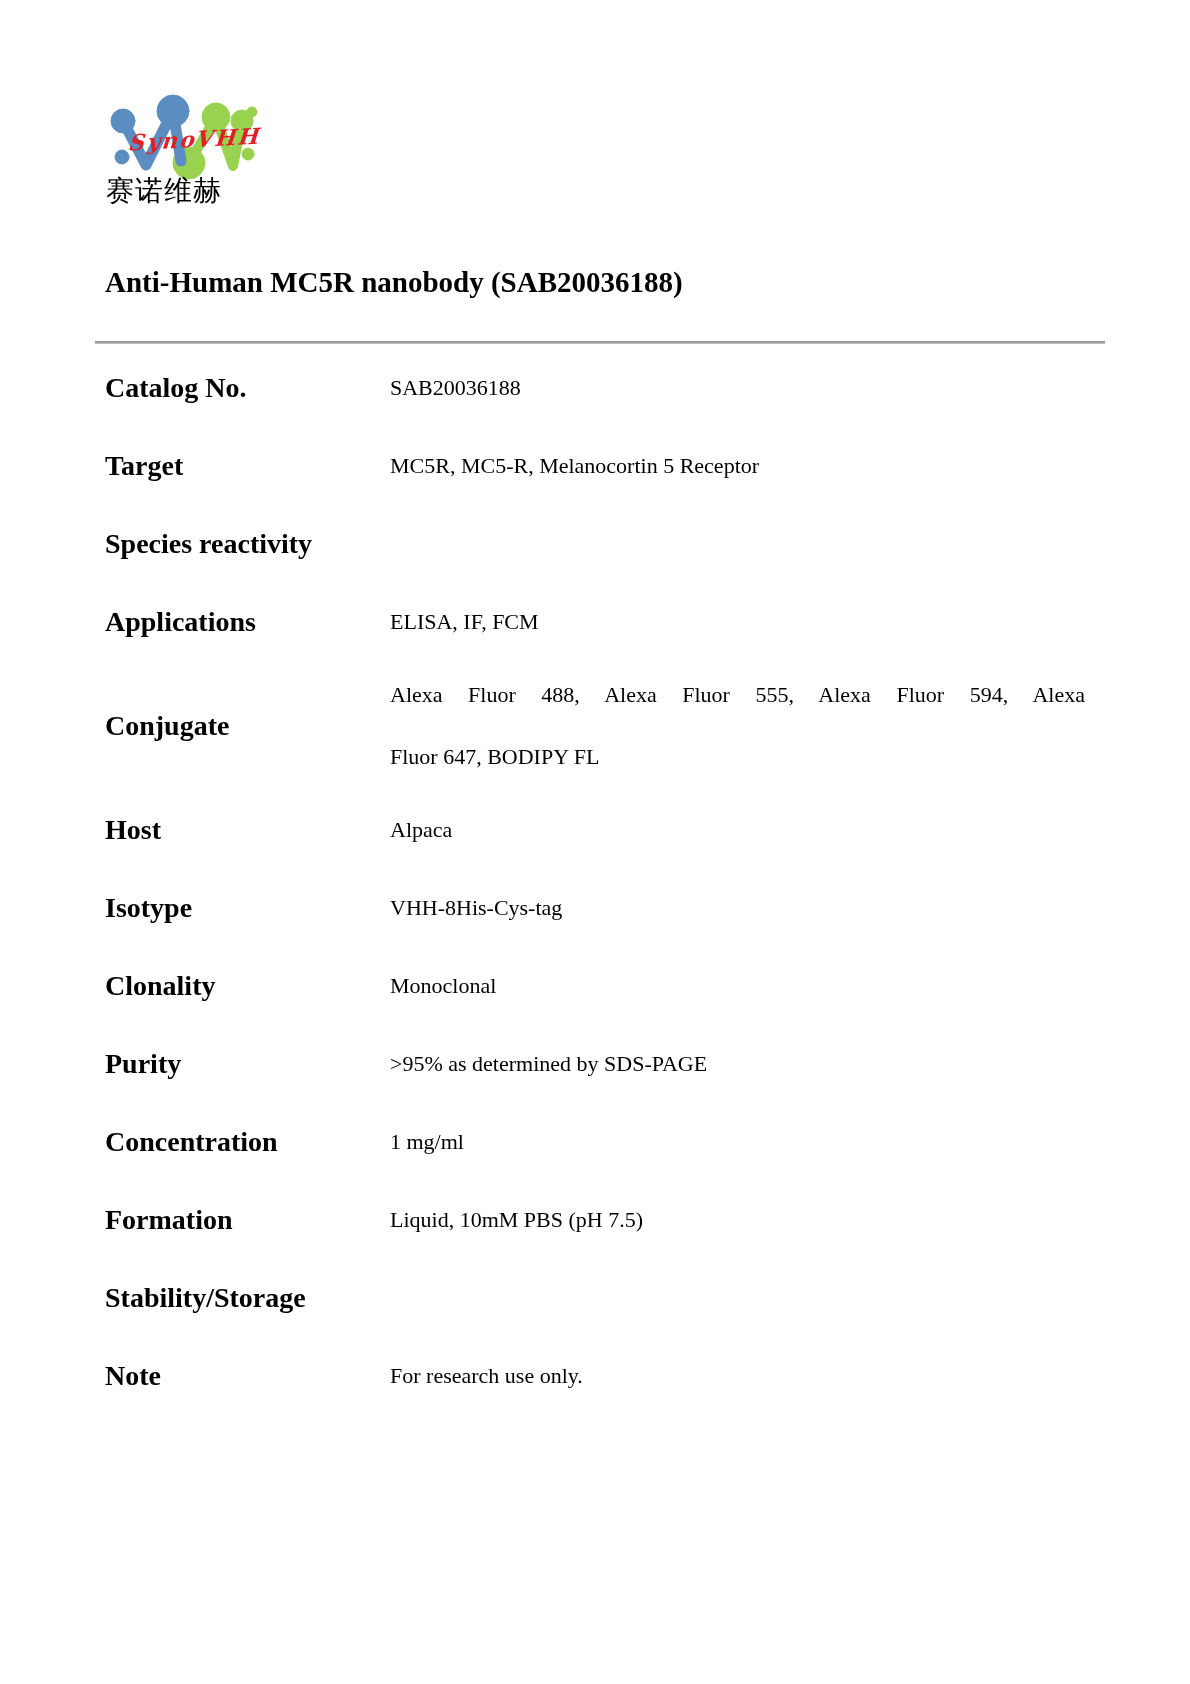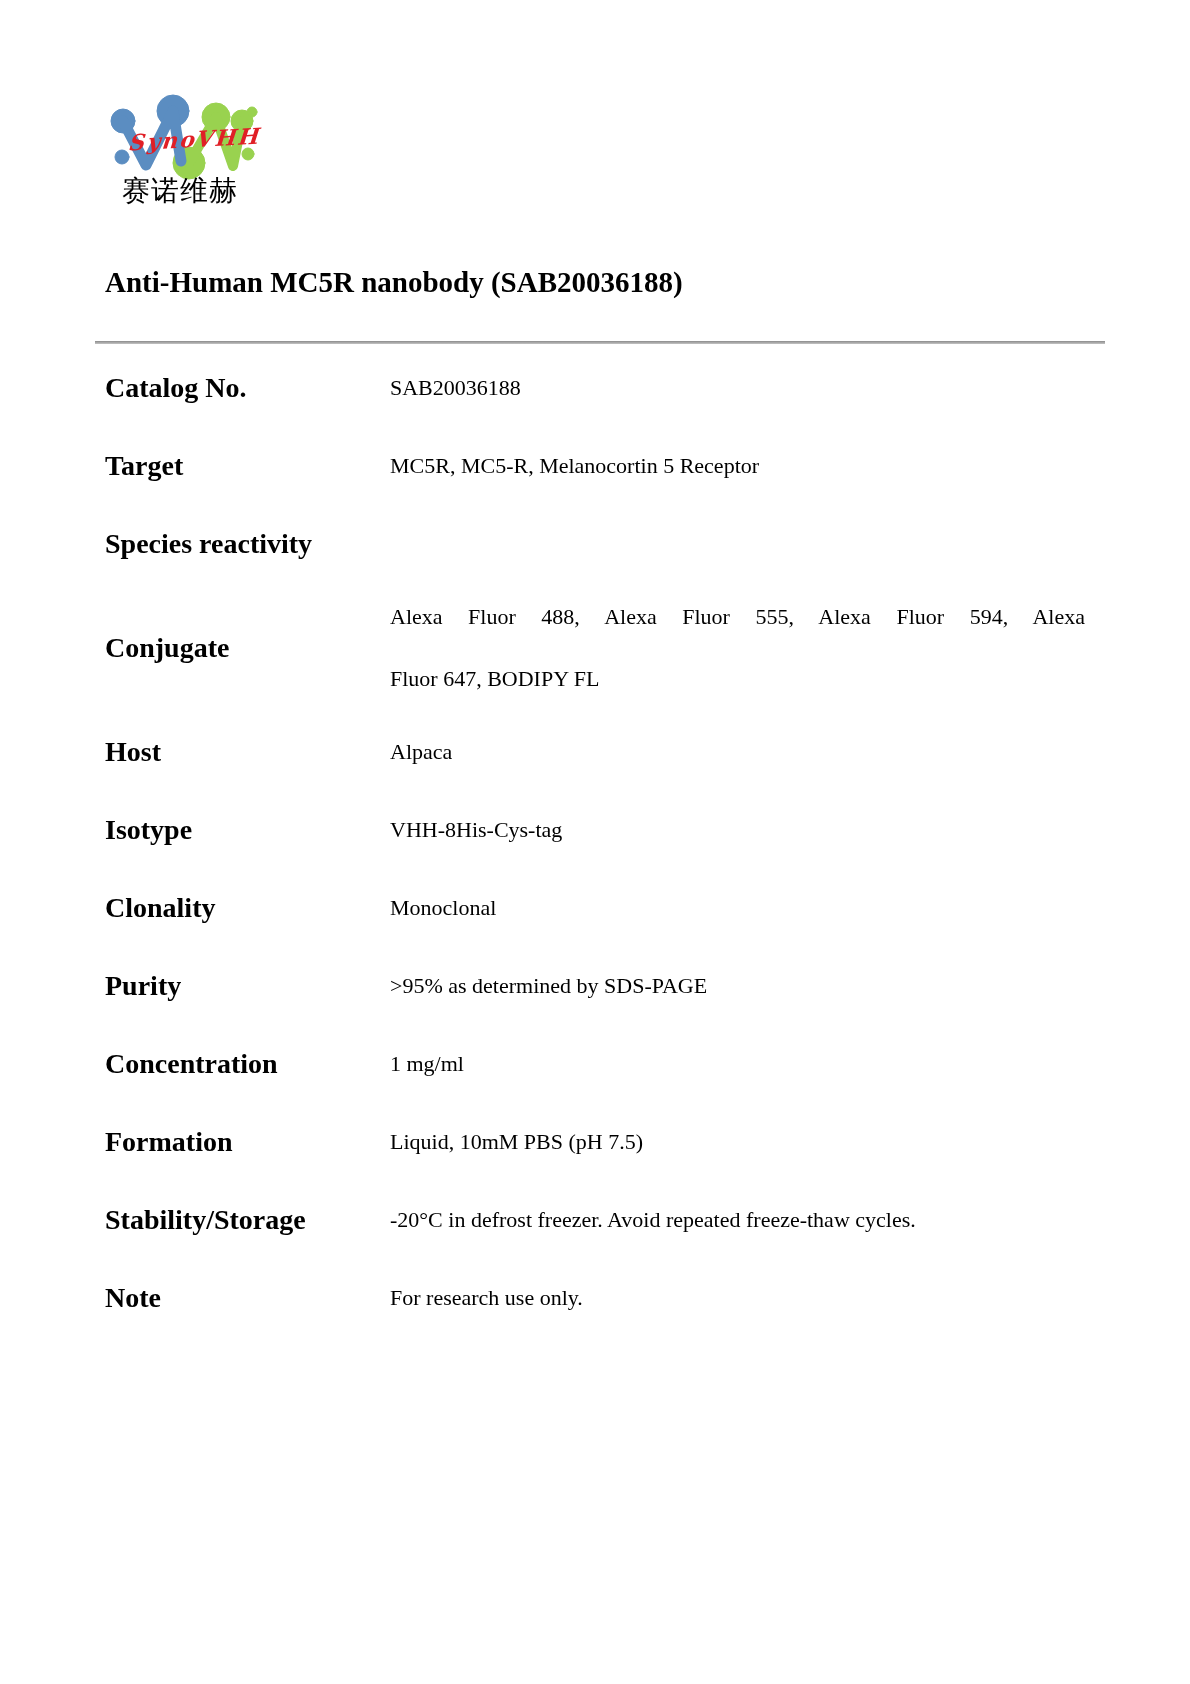--- a/index.html
+++ b/index.html
@@ -17,21 +17,21 @@
   .logo-wrap svg { position: absolute; left: 0; top: 0; }
   .brand-script {
     position: absolute; left: 40px; top: 42px;
     font-family: "DejaVu Serif", serif;
     font-style: italic; font-weight: 700;
     font-size: 22px; letter-spacing: 2px;
     transform: rotate(-3deg) skewX(-10deg);
     white-space: nowrap;
   }
   .brand-cn {
-    position: absolute; left: 122px; top: 172px;
+    position: absolute; left: 106px; top: 172px;
     font-family: "DejaVu Sans", "Liberation Sans", sans-serif;
     font-size: 28px; letter-spacing: 1px;
     color: #000;
     white-space: nowrap;
   }
 
   
   .page-title {
     position: absolute; left: 105px; top: 266px;
     font-size: 29px; font-weight: 700;
@@ -99,20 +99,24 @@
 
   <div class="spec-row">
     <div class="spec-label">Target</div>
     <div class="spec-value">MC5R, MC5-R, Melanocortin 5 Receptor</div>
   </div>
 
   <div class="spec-row">
     <div class="spec-label">Species reactivity</div>
   </div>
 
+  <div class="spec-row">
+    <div class="spec-label">Applications</div>
+    <div class="spec-value">ELISA, IF, FCM</div>
+  </div>
 
   <div class="spec-row tall">
     <div class="spec-label">Conjugate</div>
     <div class="spec-value">
       <div class="vline justified">Alexa Fluor 488, Alexa Fluor 555, Alexa Fluor 594, Alexa</div>
       <div class="vline">Fluor 647, BODIPY FL</div>
     </div>
   </div>
 
   <div class="spec-row">
@@ -140,21 +144,20 @@
     <div class="spec-value">1 mg/ml</div>
   </div>
 
   <div class="spec-row">
     <div class="spec-label">Formation</div>
     <div class="spec-value">Liquid, 10mM PBS (pH 7.5)</div>
   </div>
 
   <div class="spec-row">
     <div class="spec-label">Stability/Storage</div>
-    <div class="spec-value">-20°C in defrost freezer. Avoid repeated freeze-thaw cycles.</div>
   </div>
 
   <div class="spec-row">
     <div class="spec-label">Note</div>
     <div class="spec-value">For research use only.</div>
   </div>
 
 </div>
 
 </body></html>

